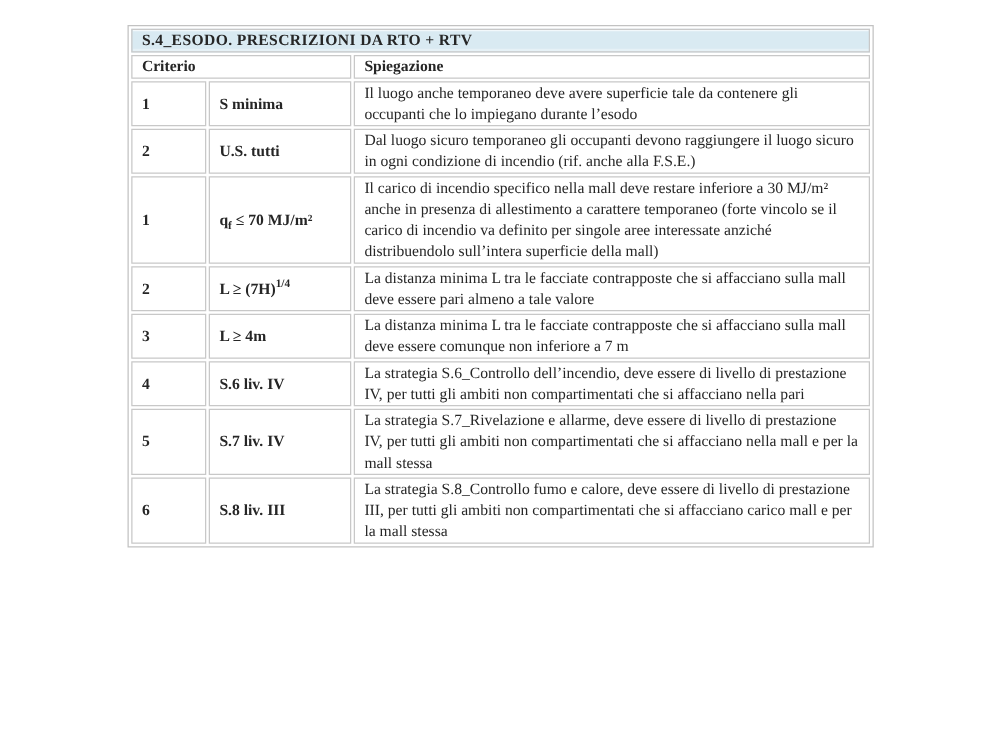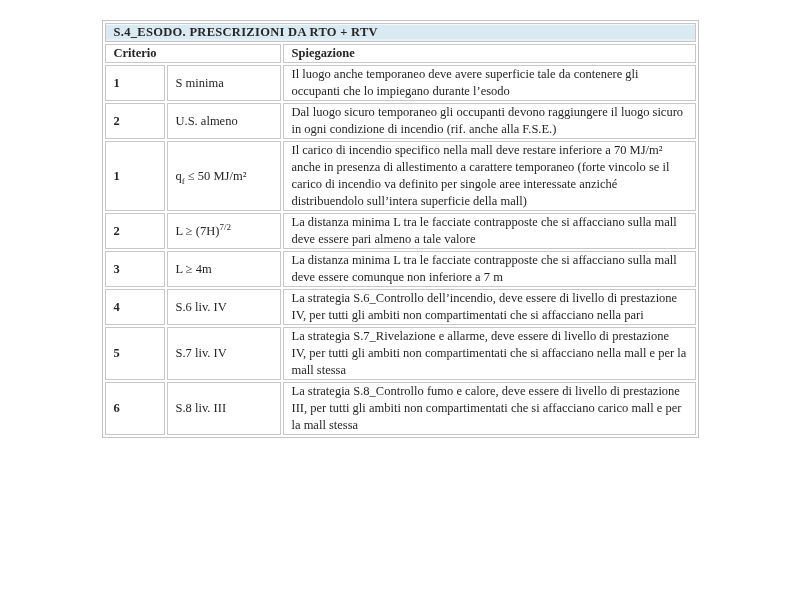--- a/index.html
+++ b/index.html
@@ -40,21 +40,21 @@
     padding: 5px 8px;
   }
   td.colhead {
     font-weight: bold;
     font-size: 13px;
   }
   td.num {
     width: 42px;
     font-weight: bold;
   }
-  td.label { width: 96px; }
+  td.label { width: 96px; font-weight: bold; }
   td.expl  { width: 395px; }
   sub, sup { font-size: 9px; line-height: 0; }
 </style>
 </head>
 <body>
 
 <div class="doc">
   <table class="rtv">
     <tbody>
       <tr>
@@ -66,33 +66,33 @@
       </tr>
 
       <tr>
         <td class="num">1</td>
         <td class="label">S minima</td>
         <td class="expl">Il luogo anche temporaneo deve avere superficie tale da contenere gli occupanti che lo impiegano durante l’esodo</td>
       </tr>
 
       <tr>
         <td class="num">2</td>
-        <td class="label">U.S. almeno</td>
+        <td class="label">U.S. tutti</td>
         <td class="expl">Dal luogo sicuro temporaneo gli occupanti devono raggiungere il luogo sicuro in ogni condizione di incendio (rif. anche alla F.S.E.)</td>
       </tr>
 
       <tr>
         <td class="num">1</td>
-        <td class="label"><span>q</span><sub>f</sub><span> ≤ 50 MJ/m²</span></td>
-        <td class="expl">Il carico di incendio specifico nella mall deve restare inferiore a 70 MJ/m² anche in presenza di allestimento a carattere temporaneo (forte vincolo se il carico di incendio va definito per singole aree interessate anziché distribuendolo sull’intera superficie della mall)</td>
+        <td class="label"><span>q</span><sub>f</sub><span> ≤ 70 MJ/m²</span></td>
+        <td class="expl">Il carico di incendio specifico nella mall deve restare inferiore a 30 MJ/m² anche in presenza di allestimento a carattere temporaneo (forte vincolo se il carico di incendio va definito per singole aree interessate anziché distribuendolo sull’intera superficie della mall)</td>
       </tr>
 
       <tr>
         <td class="num">2</td>
-        <td class="label"><span>L ≥ (7H)</span><sup>7/2</sup></td>
+        <td class="label"><span>L ≥ (7H)</span><sup>1/4</sup></td>
         <td class="expl">La distanza minima L tra le facciate contrapposte che si affacciano sulla mall deve essere pari almeno a tale valore</td>
       </tr>
 
       <tr>
         <td class="num">3</td>
         <td class="label">L ≥ 4m</td>
         <td class="expl">La distanza minima L tra le facciate contrapposte che si affacciano sulla mall deve essere comunque non inferiore a 7 m</td>
       </tr>
 
       <tr>

